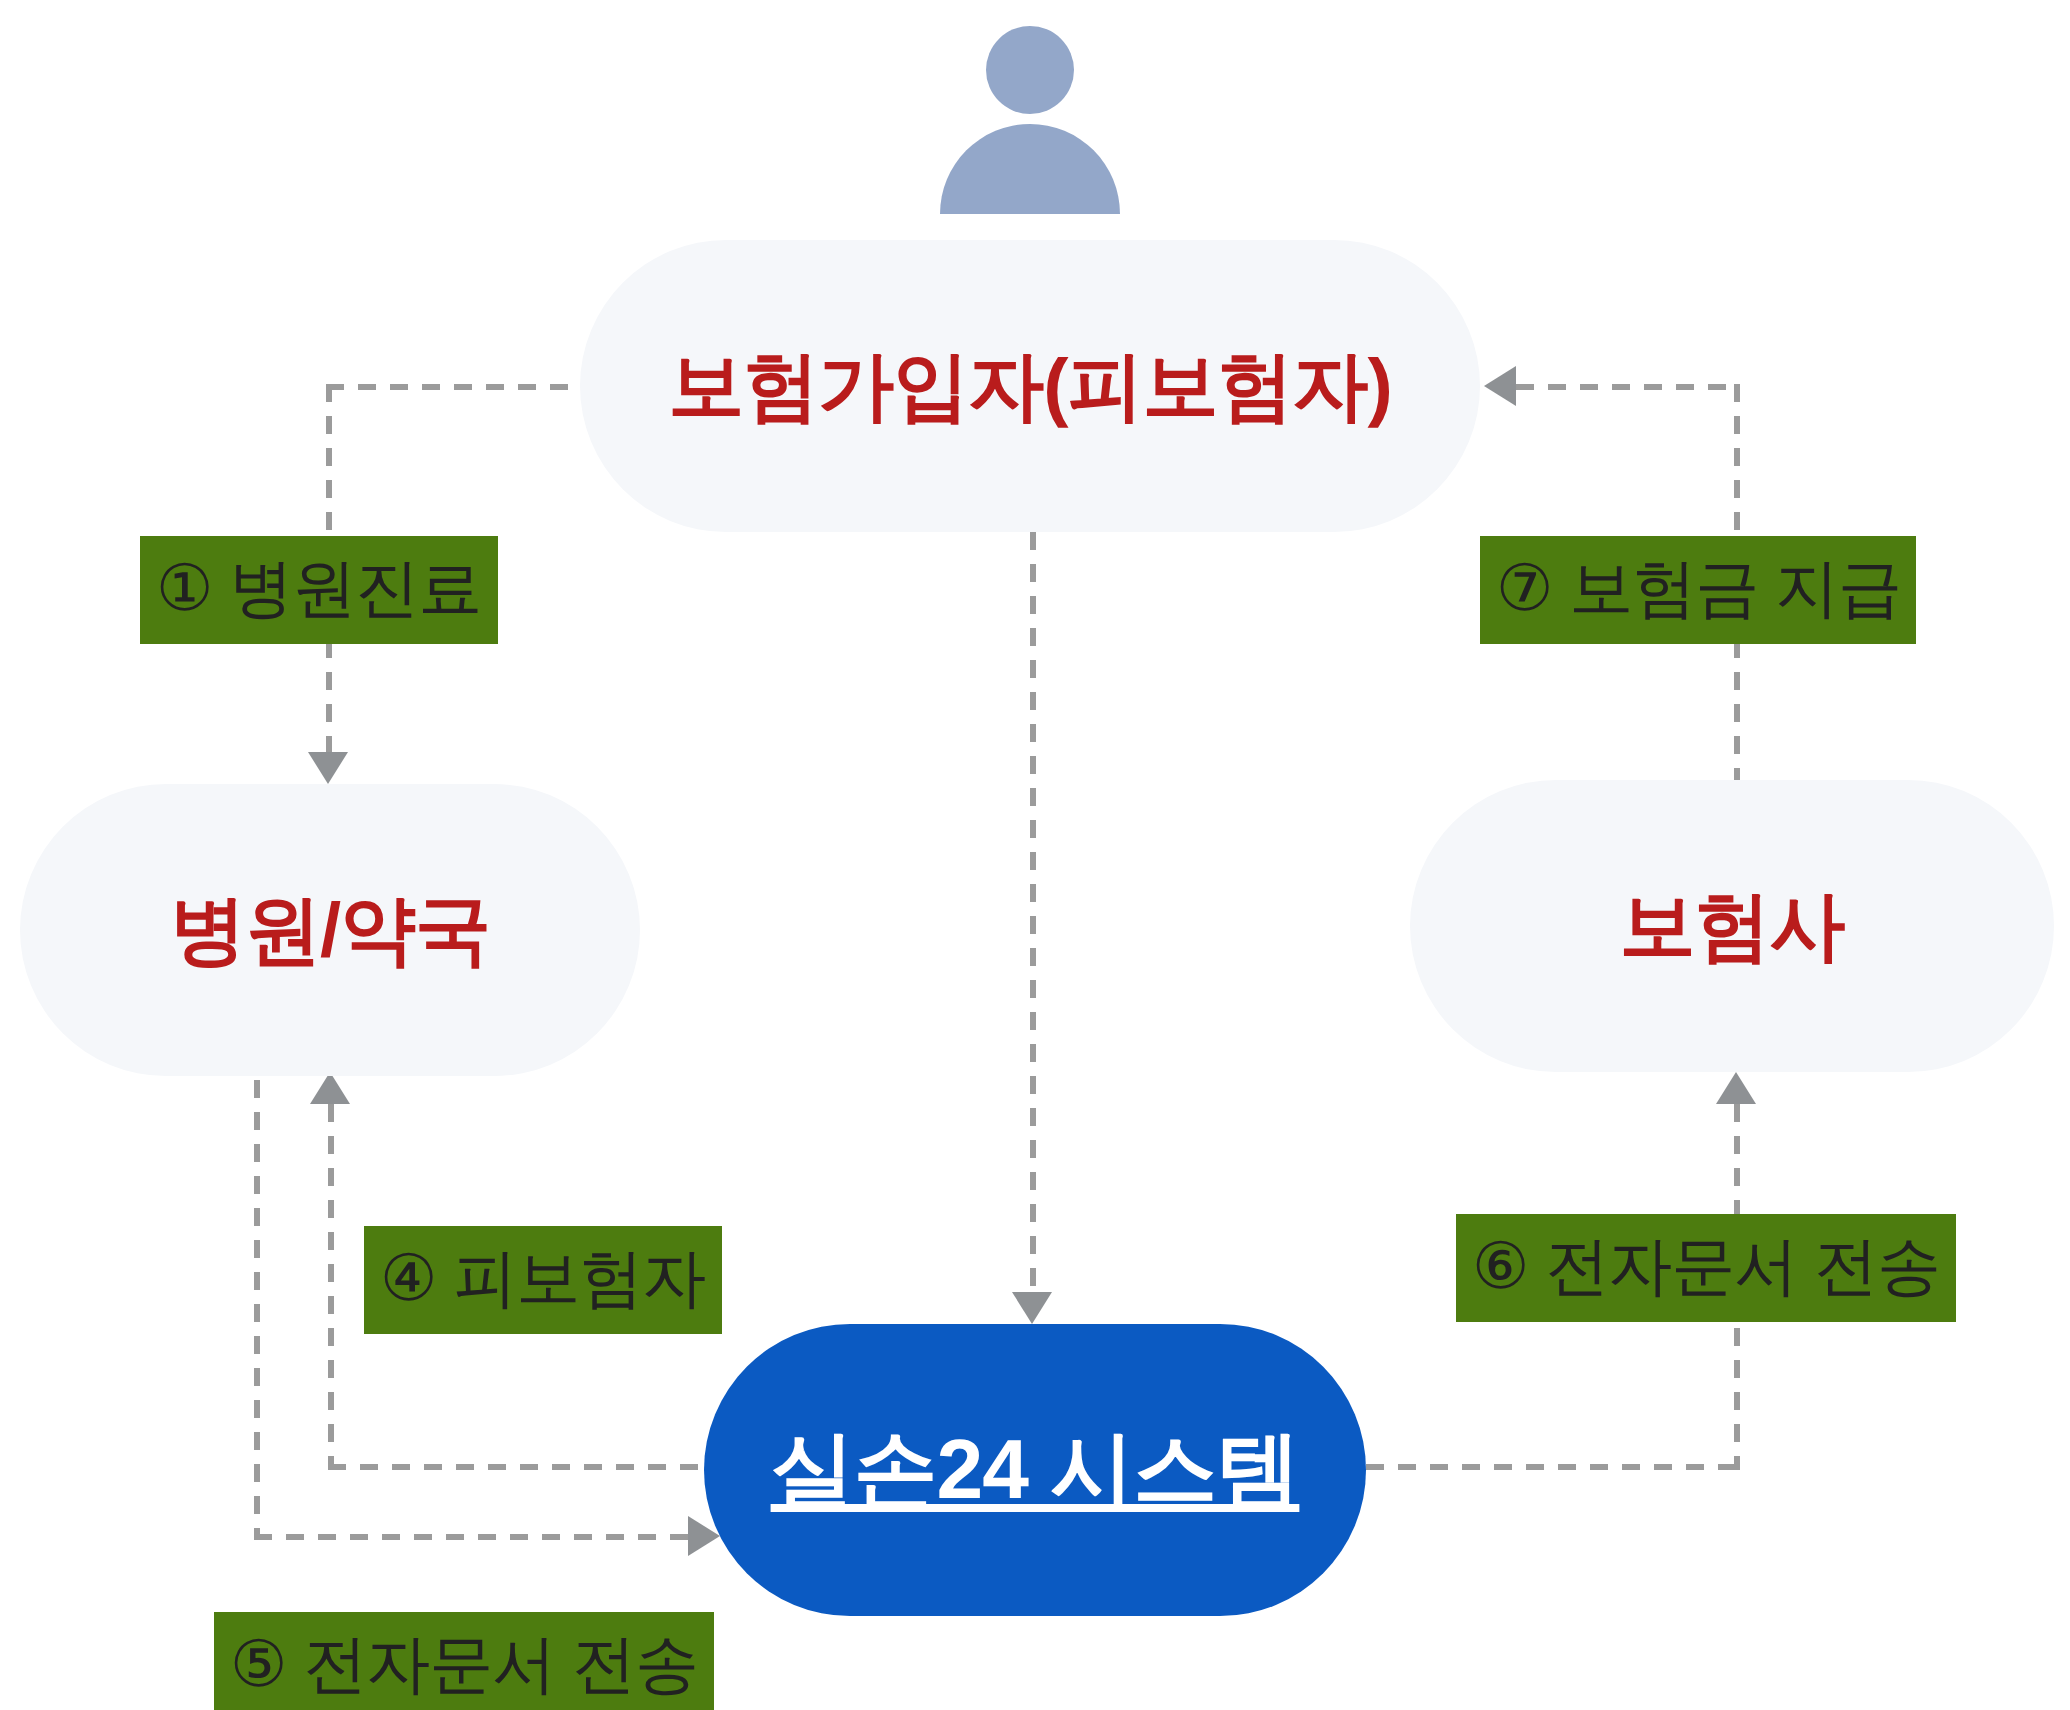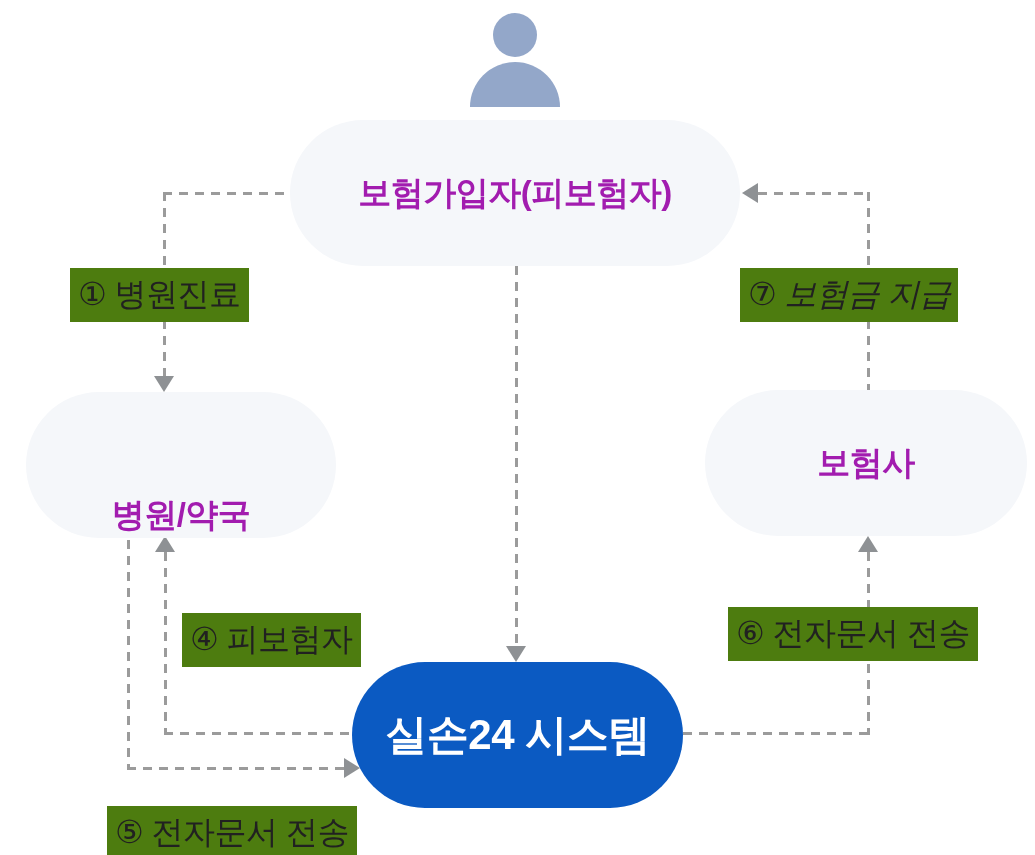--- a/index.html
+++ b/index.html
@@ -16,31 +16,31 @@
 
   
   .node {
     position: absolute;
     background: #f5f7fa;
     border-radius: 73px;
     display: flex;
     align-items: center;
     justify-content: center;
     font-weight: 700;
-    font-size: 33px;
-    color: #a21caf;
+    font-size: 38px;
+    color: #b91c1c;
     letter-spacing: -0.5px;
     z-index: 3;
   }
   .node.insured  { left: 290px; top: 120px; width: 450px; height: 146px; }
-  .node.hospital { left: 26px;  top: 392px; width: 310px; height: 146px; align-items: flex-end; }
+  .node.hospital { left: 10px;  top: 392px; width: 310px; height: 146px; }
   .node.insurer  { left: 705px; top: 390px; width: 322px; height: 146px; }
   .node.system   {
     left: 352px; top: 662px; width: 331px; height: 146px;
-    background: #0b5ac2; color: #ffffff; font-size: 42px;
+    background: #0b5ac2; color: #ffffff; font-size: 42px; text-decoration: underline;
   }
 
   
   .person-head {
     position: absolute; left: 493px; top: 13px;
     width: 44px; height: 44px; border-radius: 50%;
     background: #93a7c9; z-index: 2;
   }
   .person-body {
     position: absolute; left: 470px; top: 62px;
@@ -107,21 +107,21 @@
     background: #4d7c0f;
     padding: 5px 8px;
     z-index: 4;
     white-space: nowrap;
   }
   .s1  { left: 70px;  top: 268px; }
   .s23 { left: 340px; top: 416px; line-height: 52px; padding: 0 10px; }
   .s4  { left: 182px; top: 613px; }
   .s5  { left: 107px; top: 806px; }
   .s6  { left: 728px; top: 607px; text-align: center; }
-  .s7  { left: 740px; top: 268px; font-style: italic; }
+  .s7  { left: 740px; top: 268px; }
 </style>
 </head>
 <body>
 
 <div class="stage">
 
   <div class="person-head"></div>
   <div class="person-body"></div>
 
   <div class="hline f1-h"></div>

